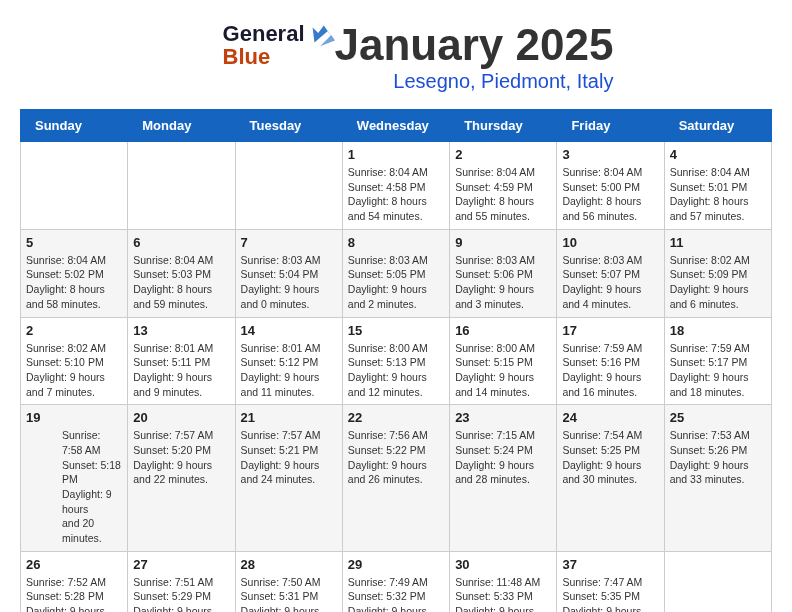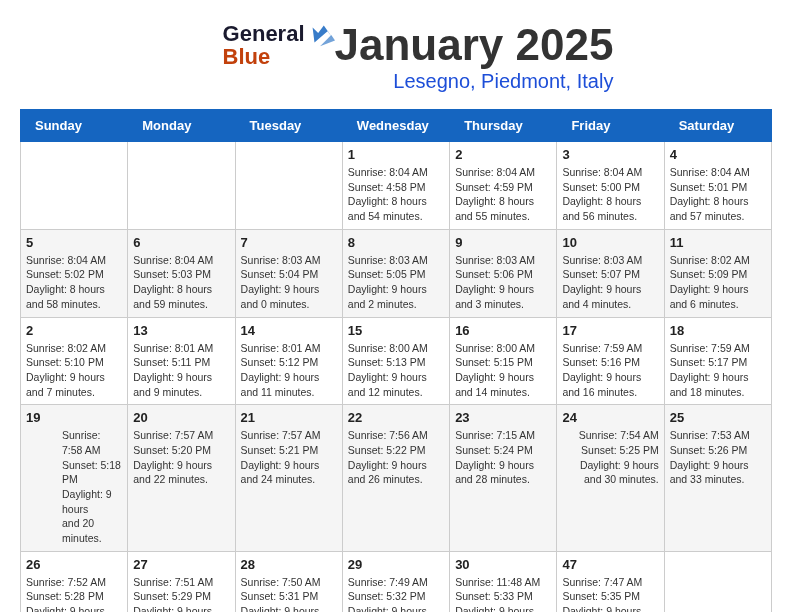--- a/index.html
+++ b/index.html
@@ -288,21 +288,21 @@
         </td>
         <td>
           <div class="day-number">23</div>
           <div class="day-info" style="white-space: pre-line;">Sunrise: 7:15 AM
 Sunset: 5:24 PM
 Daylight: 9 hours
 and 28 minutes.</div>
         </td>
         <td>
           <div class="day-number">24</div>
-          <div class="day-info" style="white-space: pre-line; text-align: right;">Sunrise: 7:54 AM
+          <div class="day-info" style="white-space: pre-line;">Sunrise: 7:54 AM
 Sunset: 5:25 PM
 Daylight: 9 hours
 and 30 minutes.</div>
         </td>
         <td>
           <div class="day-number">25</div>
           <div class="day-info" style="white-space: pre-line;">Sunrise: 7:53 AM
 Sunset: 5:26 PM
 Daylight: 9 hours
 and 33 minutes.</div>
@@ -338,21 +338,21 @@
 and 42 minutes.</div>
         </td>
         <td>
           <div class="day-number">30</div>
           <div class="day-info" style="white-space: pre-line;">Sunrise: 11:48 AM
 Sunset: 5:33 PM
 Daylight: 9 hours
 and 45 minutes.</div>
         </td>
         <td>
-          <div class="day-number">47</div>
+          <div class="day-number">37</div>
           <div class="day-info" style="white-space: pre-line;">Sunrise: 7:47 AM
 Sunset: 5:35 PM
 Daylight: 9 hours
 and 47 minutes.</div>
         </td>
         <td></td>
       </tr>
     </tbody>
 </table>
 

